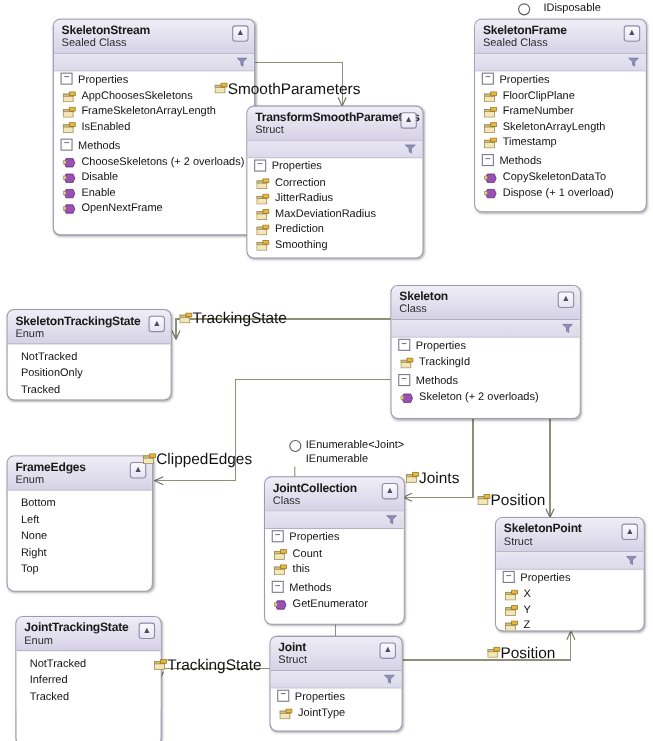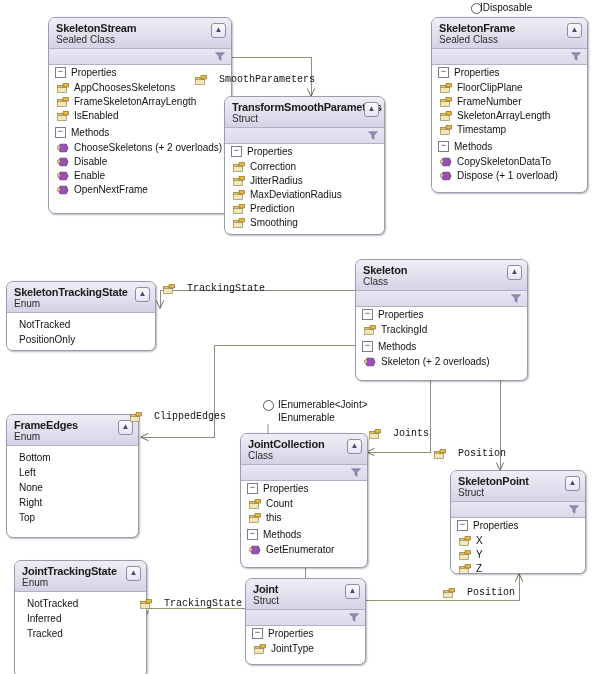--- a/index.html
+++ b/index.html
@@ -37,22 +37,22 @@
        position:relative;white-space:nowrap;}
   .mem .mi{position:absolute;left:8px;top:2px;width:12px;height:10px;}
   .enumlist{background:#fff;padding:4px 0 4px 0;}
   .enumlist .mem{padding-left:12px;line-height:15px;}
 
   
   .prop-ic{display:block;}
   .meth-ic{display:block;}
 
   
-  .wlabel{position:absolute;font-size:10px;color:#111;white-space:nowrap;
-          padding-left:24px;line-height:12px;font-family:Liberation Mono, monospace;}
+  .wlabel{position:absolute;font-size:14px;color:#111;white-space:nowrap;
+          padding-left:12px;line-height:12px;}
   .wlabel .li{position:absolute;left:0;top:1px;width:12px;height:10px;}
 
   .iface{position:absolute;font-size:10px;color:#111;white-space:nowrap;
          line-height:12px;}
   .lolli{position:absolute;width:9px;height:9px;border:1.3px solid #5a5a5a;
          border-radius:50%;background:#fff;}
 </style>
 </head>
 <body>
 
@@ -88,21 +88,21 @@
       <path d="M305,567 L305,578"></path>
     </g>
     <g stroke="#8f8f77" stroke-width="1" fill="none">
 
       <path d="M476,17 L476,24"></path>
       <path d="M268,424 L268,436"></path>
     </g>
   </svg>
 
   <div class="lolli" style="left:471px;top:3px;"></div>
-  <div class="iface" style="left:480px;top:2px;">IDisposable</div>
+  <div class="iface" style="left:494px;top:2px;">IDisposable</div>
 
   <div class="lolli" style="left:263px;top:400px;"></div>
   <div class="iface" style="left:278px;top:399px;">IEnumerable&lt;Joint&gt;</div>
   <div class="iface" style="left:278px;top:412px;">IEnumerable</div>
 
   <div class="node" style="left:6px;top:17px;width:184px;height:197px;margin-left:42px;">
     <div class="hdr">
       <div class="nm">SkeletonStream</div>
       <div class="kind">Sealed Class</div>
       <div class="chev">▲</div>
@@ -300,21 +300,21 @@
         <svg class="mi prop-ic" viewBox="0 0 12 10">
           <rect x="0.5" y="2.5" width="9" height="7" fill="#f3e6b8" stroke="#9a8a50" stroke-width=".7"></rect>
           <rect x="0.5" y="2.5" width="9" height="2" fill="#d9c47e" stroke="#9a8a50" stroke-width=".7"></rect>
           <path d="M6,0.5 L11.5,0.5 L11.5,4 L6,4 Z" fill="#e8b93c" stroke="#8a6f22" stroke-width=".7"></path>
         </svg>
         <span>Smoothing</span>
       </div>
     </div>
   </div>
 
-  <div class="node" style="left:6px;top:281px;width:150px;height:70px;">
+  <div class="node" style="left:6px;top:281px;width:150px;height:83px;">
     <div class="hdr">
       <div class="nm">SkeletonTrackingState</div>
       <div class="kind">Enum</div>
       <div class="chev">▲</div>
     </div>
     <div class="enumlist">
       <div class="mem">NotTracked</div>
       <div class="mem">PositionOnly</div>
       <div class="mem">Tracked</div>
     </div>

